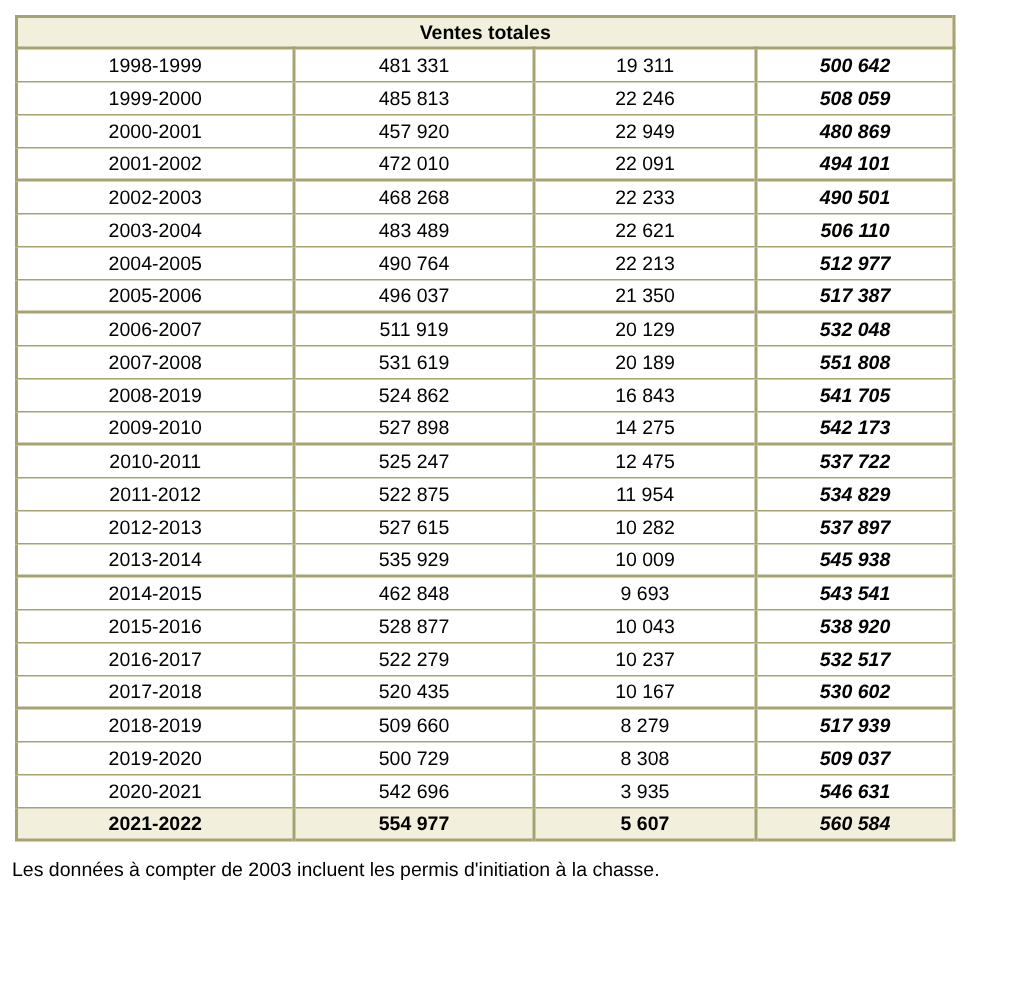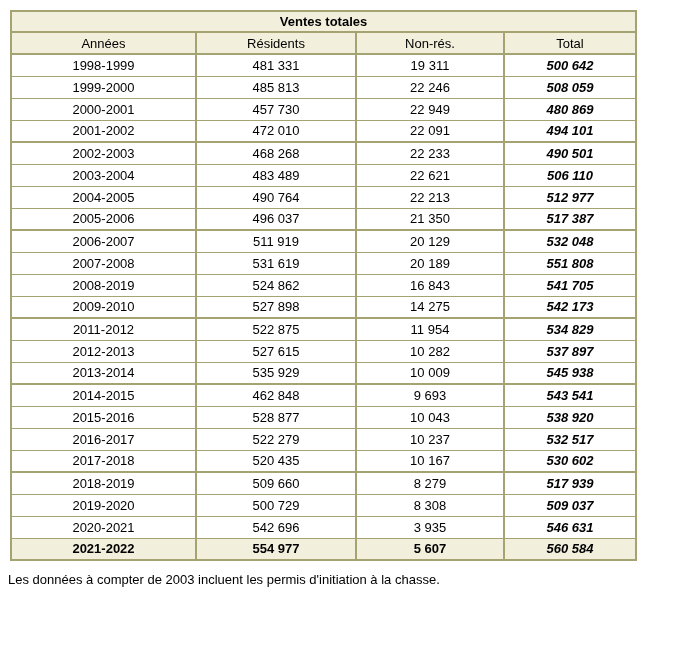--- a/index.html
+++ b/index.html
@@ -75,44 +75,38 @@
     <colgroup>
       <col class="c-annees">
       <col class="c-residents">
       <col class="c-nonres">
       <col class="c-total">
     </colgroup>
     <thead>
       <tr class="title-row">
         <th colspan="4">Ventes totales</th>
       </tr>
-      <tr class="header-row">
-        <th>Années</th>
-        <th>Résidents</th>
-        <th>Non-rés.</th>
-        <th>Total</th>
-      </tr>
     </thead>
 
   <tbody>
         <tr>
           <td>1998-1999</td>
           <td>481 331</td>
           <td>19 311</td>
           <td>500 642</td>
         </tr>
         <tr>
           <td>1999-2000</td>
           <td>485 813</td>
           <td>22 246</td>
           <td>508 059</td>
         </tr>
         <tr>
           <td>2000-2001</td>
-          <td>457 730</td>
+          <td>457 920</td>
           <td>22 949</td>
           <td>480 869</td>
         </tr>
         <tr>
           <td>2001-2002</td>
           <td>472 010</td>
           <td>22 091</td>
           <td>494 101</td>
         </tr>
       </tbody>
@@ -162,20 +156,26 @@
           <td>541 705</td>
         </tr>
         <tr>
           <td>2009-2010</td>
           <td>527 898</td>
           <td>14 275</td>
           <td>542 173</td>
         </tr>
       </tbody>
       <tbody>
+        <tr>
+          <td>2010-2011</td>
+          <td>525 247</td>
+          <td>12 475</td>
+          <td>537 722</td>
+        </tr>
         <tr>
           <td>2011-2012</td>
           <td>522 875</td>
           <td>11 954</td>
           <td>534 829</td>
         </tr>
         <tr>
           <td>2012-2013</td>
           <td>527 615</td>
           <td>10 282</td>

